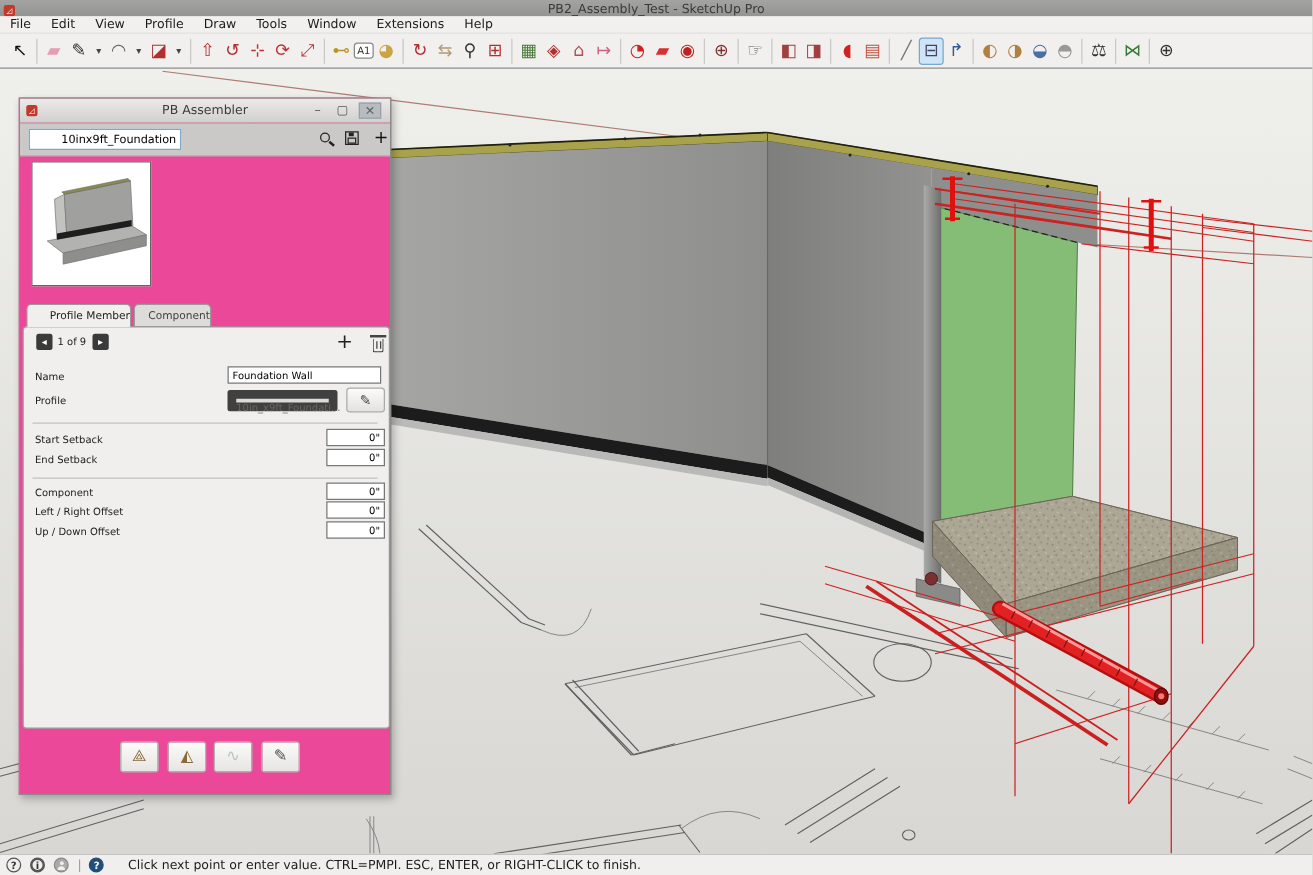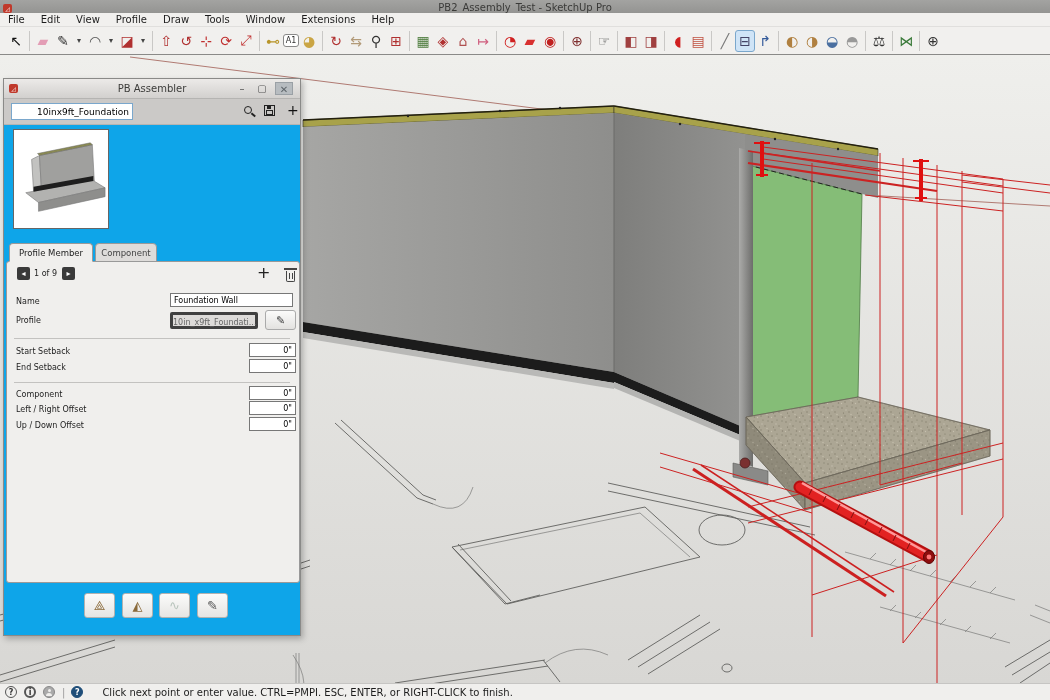--- a/index.html
+++ b/index.html
@@ -46,22 +46,22 @@
   .sicon.person { background:#aaa; border-color:#888; position:relative; }
   .sicon.person::before { content:""; position:absolute; top:2px; left:3.5px;
     width:3px; height:3px; border-radius:50%; background:#f0efed; }
   .sicon.person::after { content:""; position:absolute; bottom:1px; left:2px;
     width:6px; height:3px; border-radius:3px 3px 0 0; background:#f0efed; }
   .sicon.geo { background:var(--status-blue); border-color:var(--status-blue); color:#fff; }
   .ssep { color:#999; font-size:10px; margin-right:6px; }
   .smsg { font-size:10px; color:#1c1c1c; margin-left:12px; }
 
   
-  #dialog { position:absolute; left:3px; top:78px; width:298px; height:558px;
-    background:#0ea5e9; border:1px solid #8a8a88; box-shadow:2px 3px 6px rgba(0,0,0,.25); }
+  #dialog { position:absolute; left:15px; top:78px; width:298px; height:558px;
+    background:#ec4899; border:1px solid #8a8a88; box-shadow:2px 3px 6px rgba(0,0,0,.25); }
   .dtitle { position:absolute; left:0; top:0; width:100%; height:20px;
     background:linear-gradient(#eceae8,#d2d0ce); border-bottom:1px solid #b5b4b2;
     display:flex; align-items:center; }
   .dtitle .dlogo { width:9px; height:9px; margin-left:5px; background:#c0392b;
     border-radius:2px; color:#fff; font-size:6px; line-height:9px; text-align:center; }
   .dtitle .dname { position:absolute; left:0; right:0; text-align:center;
     font-size:10px; color:#3c3c3a; }
   .dbtn { position:absolute; top:3px; font-size:10px; color:#555; width:18px;
     height:13px; text-align:center; line-height:13px; }
   .dbtn.close { background:#b7bcc0; border:1px solid #9aa0a5; color:#5d6469; }
@@ -79,42 +79,42 @@
     height:3px; background:#222; }
   .floppy::after { content:""; position:absolute; left:1px; bottom:0; width:5px;
     height:3px; border:1px solid #222; }
   .plusicon { position:absolute; top:3px; font-size:14px; color:#111; }
   .thumb { position:absolute; left:9px; top:50px; width:96px; height:100px;
     background:#fff; border:1px solid #666; }
   .descbox { position:absolute; left:113px; top:50px; width:172px; height:50px;
     background:#fff; border:1px solid #a9a8a6; font-size:8px; color:#999;
     padding:2px 3px; resize:none; font-family:"DejaVu Sans",sans-serif; }
   .tab { position:absolute; top:164px; height:19px; font-size:8.5px;
-    text-align:center; line-height:18px; border:1px solid #999;
+    text-align:right; line-height:18px; border:1px solid #999;
     border-radius:4px 4px 0 0; color:#222; }
   .tab.on { left:5px; width:84px; background:#f0efed; border-bottom:1px solid #f0efed; z-index:2; }
   .tab.off { left:91px; width:62px; background:#dedcda; color:#444; }
   .panel { position:absolute; left:2px; top:182px; width:294px; height:322px;
     background:#f0efed; border:1px solid #999; border-radius:3px; }
   .pgbtn { position:absolute; top:6px; width:13px; height:13px; background:#3a3a3a;
     color:#fff; font-size:8px; text-align:center; line-height:13px; border-radius:2px; }
   .pgtext { position:absolute; left:30px; top:8px; font-size:8px; color:#222; }
   .paddicon { position:absolute; left:253px; top:2px; font-size:16px; color:#222; }
   .trash { position:absolute; left:282px; top:7px; width:9px; height:11px;
     border:1.2px solid #444; border-top:none; border-radius:0 0 2px 2px; }
   .trash::before { content:""; position:absolute; left:-3px; top:-3px; width:13px;
     height:1.5px; background:#444; }
   .trash::after { content:""; position:absolute; left:2px; top:2px; width:1px;
     height:6px; background:#444; box-shadow:3px 0 #444; }
   .flabel { position:absolute; font-size:8px; color:#222; }
   .finput { position:absolute; height:14px; border:1px solid #777; background:#fff;
     font-size:8px; padding:0 3px; font-family:"DejaVu Sans",sans-serif; }
   .finput.num { text-align:right; }
   .profilebtn { position:absolute; left:166px; top:233px; width:88px; height:17px;
-    background:#dddbd9; border:3px solid #404040; font-size:8px; color:#666;
+    background:#dddbd9; border:7px solid #404040; font-size:8px; color:#666;
     text-align:right; line-height:15px; border-radius:2px; }
   .pencilbtn { position:absolute; left:261px; top:231px; width:31px; height:20px;
     background:linear-gradient(#fbfbfa,#e3e2e0); border:1px solid #aaa;
     border-radius:3px; text-align:center; font-size:11px; color:#444; line-height:19px;}
   .hr { position:absolute; left:10px; width:276px; height:1px; background:#c3c2c0; }
   .bbtn { position:absolute; top:514px; width:31px; height:25px;
     background:linear-gradient(#fbfbfa,#e6e5e3); border:1px solid #b3b2b0;
     border-radius:3px; font-size:13px; text-align:center; line-height:24px; }
 </style>
 </head>

